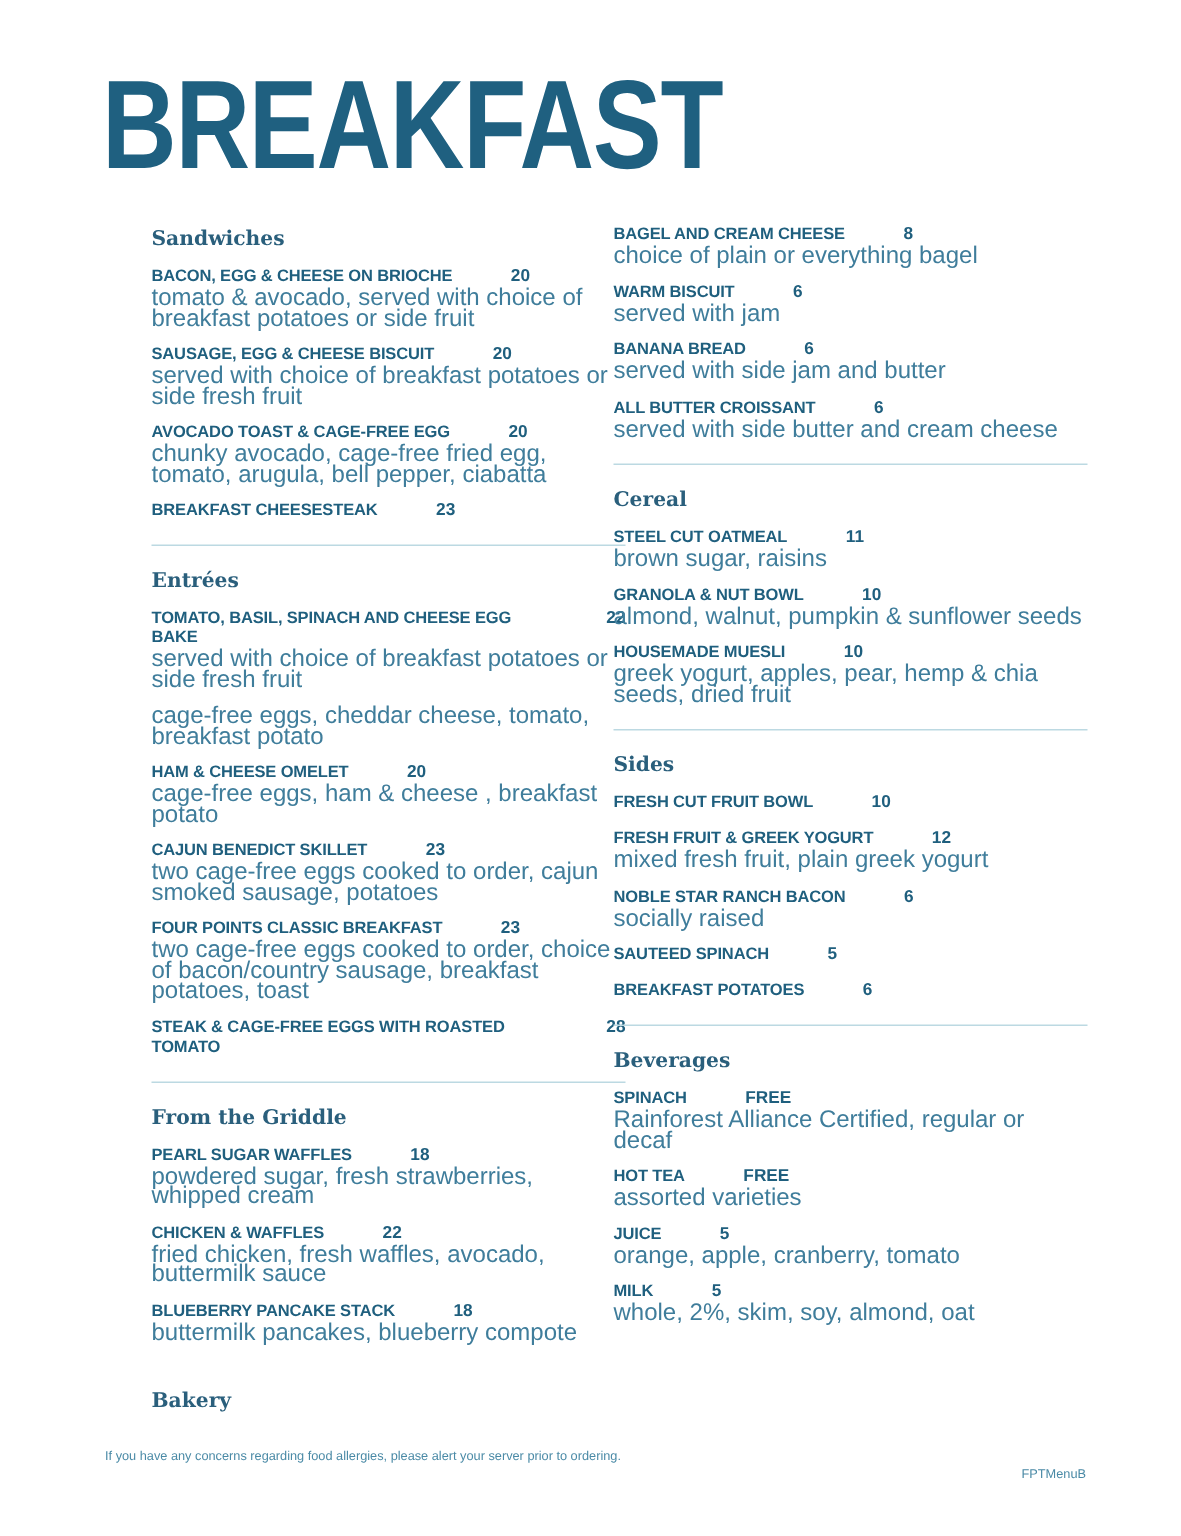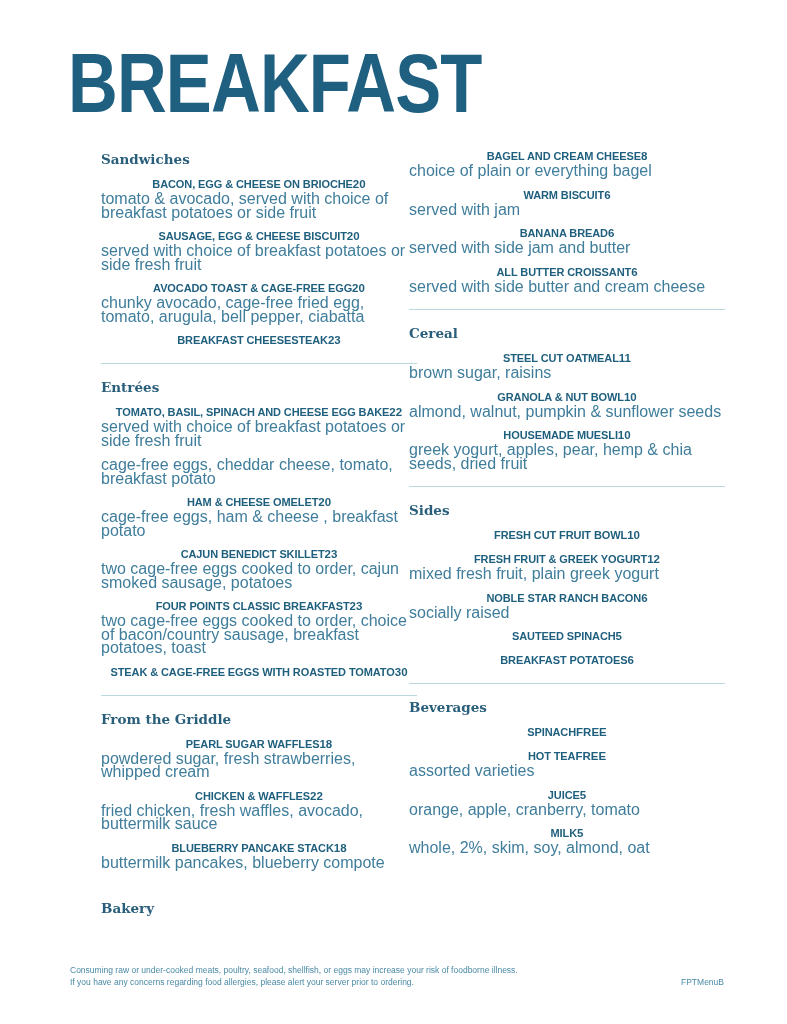--- a/index.html
+++ b/index.html
@@ -14,21 +14,21 @@
     letter-spacing: -1px; transform: scaleX(0.82); transform-origin: left top;
   }
   .col { position: absolute; top: 150px; width: 316px; }
   .col.left { left: 69px; margin-left: 32px; }
   .col.right { left: 409px; }
   .section-head {
     font-family: "DejaVu Serif", serif; font-weight: bold;
     font-size: 13.5px; color: #2a5f7c; margin: 0 0 10px 0; line-height: 18px;
   }
   .item { margin-bottom: 11px; }
-  .item-row { display: flex; justify-content: center; align-items: baseline; }
+  .item-row { display: flex; justify-content: flex-start; align-items: baseline; gap: 39px; }
   .item-name {
     font-family: "Liberation Sans", sans-serif; font-weight: bold;
     font-size: 11px; color: #1f5f7e; letter-spacing: -0.1px; line-height: 13px;
   }
   .item-price {
     font-family: "Liberation Sans", sans-serif; font-weight: bold;
     font-size: 11.5px; color: #1f5f7e; line-height: 13px;
   }
   .item-desc {
     font-size: 16px; color: #3f7d9b; line-height: 13.5px; margin-top: 1px;
@@ -109,21 +109,21 @@
     <div class="item">
       <div class="item-row">
           <span class="item-name">FOUR POINTS CLASSIC BREAKFAST</span>
           <span class="item-price">23</span>
         </div>
       <div class="item-desc">two cage-free eggs cooked to order, choice of bacon/country sausage, breakfast potatoes, toast</div>
     </div>
     <div class="item">
       <div class="item-row">
           <span class="item-name">STEAK &amp; CAGE-FREE EGGS WITH ROASTED TOMATO</span>
-          <span class="item-price">30</span>
+          <span class="item-price">28</span>
         </div>
     </div>
   </div>
   <div class="divider"></div>
 
   <div>
     <div class="section-head">From the Griddle</div>
     <div class="item">
       <div class="item-row">
           <span class="item-name">PEARL SUGAR WAFFLES</span>
@@ -249,20 +249,21 @@
   </div>
   <div class="divider"></div>
 
   <div>
     <div class="section-head">Beverages</div>
     <div class="item">
       <div class="item-row">
           <span class="item-name">SPINACH</span>
           <span class="item-price">FREE</span>
         </div>
+      <div class="item-desc">Rainforest Alliance Certified, regular or decaf</div>
     </div>
     <div class="item">
       <div class="item-row">
           <span class="item-name">HOT TEA</span>
           <span class="item-price">FREE</span>
         </div>
       <div class="item-desc">assorted varieties</div>
     </div>
     <div class="item">
       <div class="item-row">
@@ -275,16 +276,15 @@
       <div class="item-row">
           <span class="item-name">MILK</span>
           <span class="item-price">5</span>
         </div>
       <div class="item-desc">whole, 2%, skim, soy, almond, oat</div>
     </div>
   </div>
 </div>
 
 <div class="footer">
-  <div>Consuming raw or under-cooked meats, poultry, seafood, shellfish, or eggs may increase your risk of foodborne illness.</div>
   <div>If you have any concerns regarding food allergies, please alert your server prior to ordering.</div>
   <div class="footer-code">FPTMenuB</div>
 </div>
 
 </body></html>

